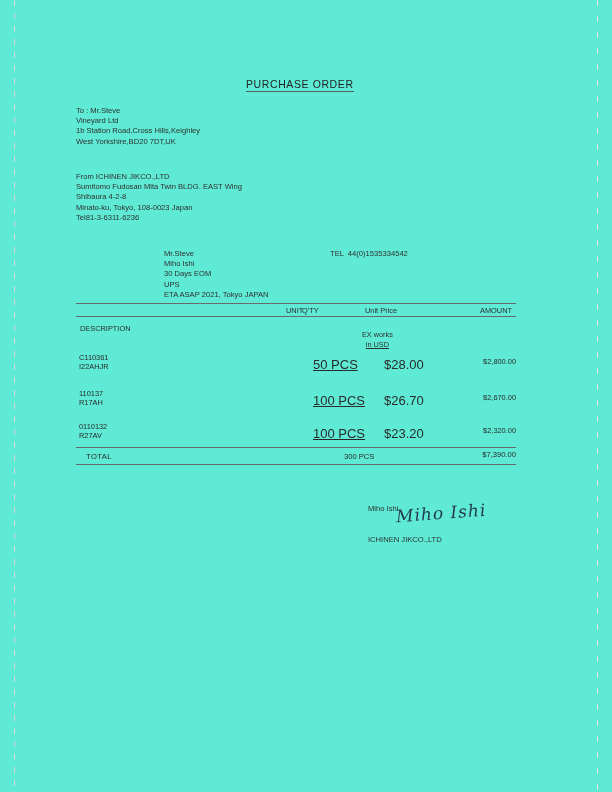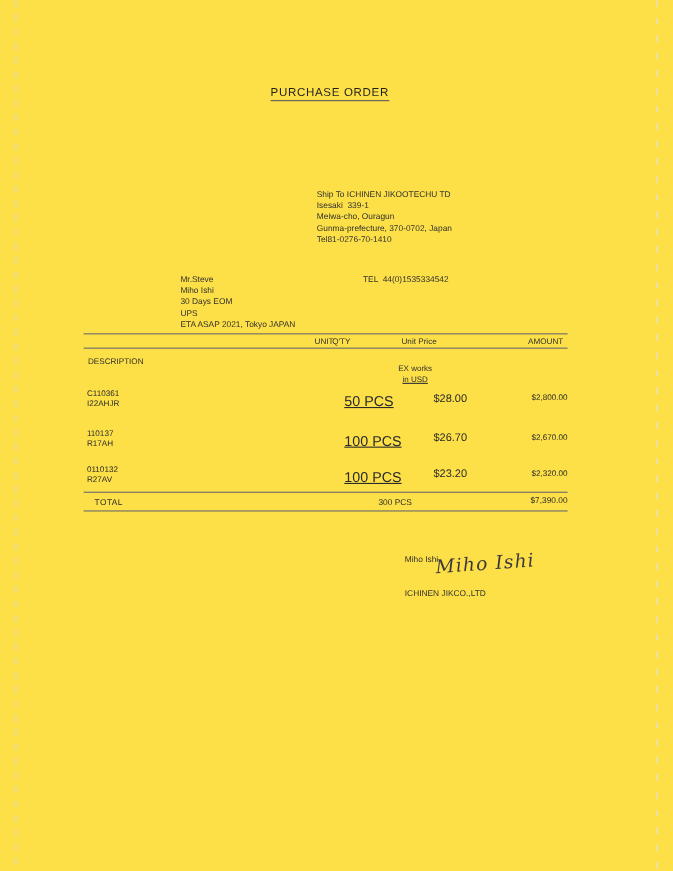--- a/index.html
+++ b/index.html
@@ -11,21 +11,21 @@
     width: 612px;
     height: 792px;
     position: relative;
     font-family: "Liberation Sans", sans-serif;
     color: #2b2b2b;
     overflow: hidden;
   }
   .page {
     position: absolute;
     inset: 0;
-    background: #fde047;
+    background: #5eead4;
   }
   
   .scan-edge-left {
     position: absolute;
     left: 14px; top: 0; bottom: 0;
     width: 1px;
     background: repeating-linear-gradient(to bottom, #d8d8d8 0 6px, transparent 6px 13px);
   }
   .scan-edge-right {
     position: absolute;
@@ -93,21 +93,21 @@
     left: 362px;
     top: 330px;
     font-size: 7.3px;
     line-height: 9.6px;
     text-align: center;
     color: #303030;
   }
 
   .row-code { position: absolute; left: 79px; font-size: 7.4px; line-height: 9.4px; }
   .row-qty  { position: absolute; left: 313px; font-size: 13px; text-decoration: underline; }
-  .row-price{ position: absolute; left: 394px; font-size: 10px; }
+  .row-price{ position: absolute; left: 384px; font-size: 13px; }
   .row-amt  { position: absolute; font-size: 7.4px; text-align: right; width: 70px; left: 446px; }
 
   .r-a { top: 353px; }
   .r-b { top: 389px; }
   .r-c { top: 422px; }
 
   .total-label { position: absolute; left: 86px; top: 452px; font-size: 7.6px; letter-spacing: 0.4px; }
   .total-qty   { position: absolute; left: 311px; top: 452px; font-size: 7.6px; margin-left: 33px; }
   .total-amt   { position: absolute; left: 446px; top: 450px; width: 70px; text-align: right; font-size: 7.6px; }
 
@@ -129,28 +129,32 @@
 <body>
 
 <div class="page">
   <div class="scan-edge-left"></div>
   <div class="scan-edge-right"></div>
 
   <div class="doc">
 
     <div class="title">PURCHASE ORDER</div>
 
-
-
-
-    <div class="txt blk-shipto">Ship To ICHINEN JIKOOTECHU TD
-Isesaki  339-1
-Meiwa-cho, Ouragun
-Gunma-prefecture, 370-0702, Japan
-Tel81-0276-70-1410</div>
+    <div class="txt blk-to">To : Mr.Steve
+Vineyard Ltd
+1b Station Road,Cross Hills,Keighley
+West Yorkshire,BD20 7DT,UK</div>
+
+
+    <div class="txt blk-from">From ICHINEN JIKCO.,LTD
+Sumitomo Fudosan Mita Twin BLDG. EAST Wing
+Shibaura 4-2-8
+Minato-ku, Tokyo, 108-0023 Japan
+Tel81-3-6311-6236</div>
+
 
     <div class="txt blk-attn-values">Mr.Steve
 Miho Ishi
 30 Days EOM
 UPS
 ETA ASAP 2021, Tokyo JAPAN</div>
     <div class="txt blk-tel">TEL  44(0)1535334542</div>
 
     <div class="rule r1"></div>
     <div class="rule r2"></div>

